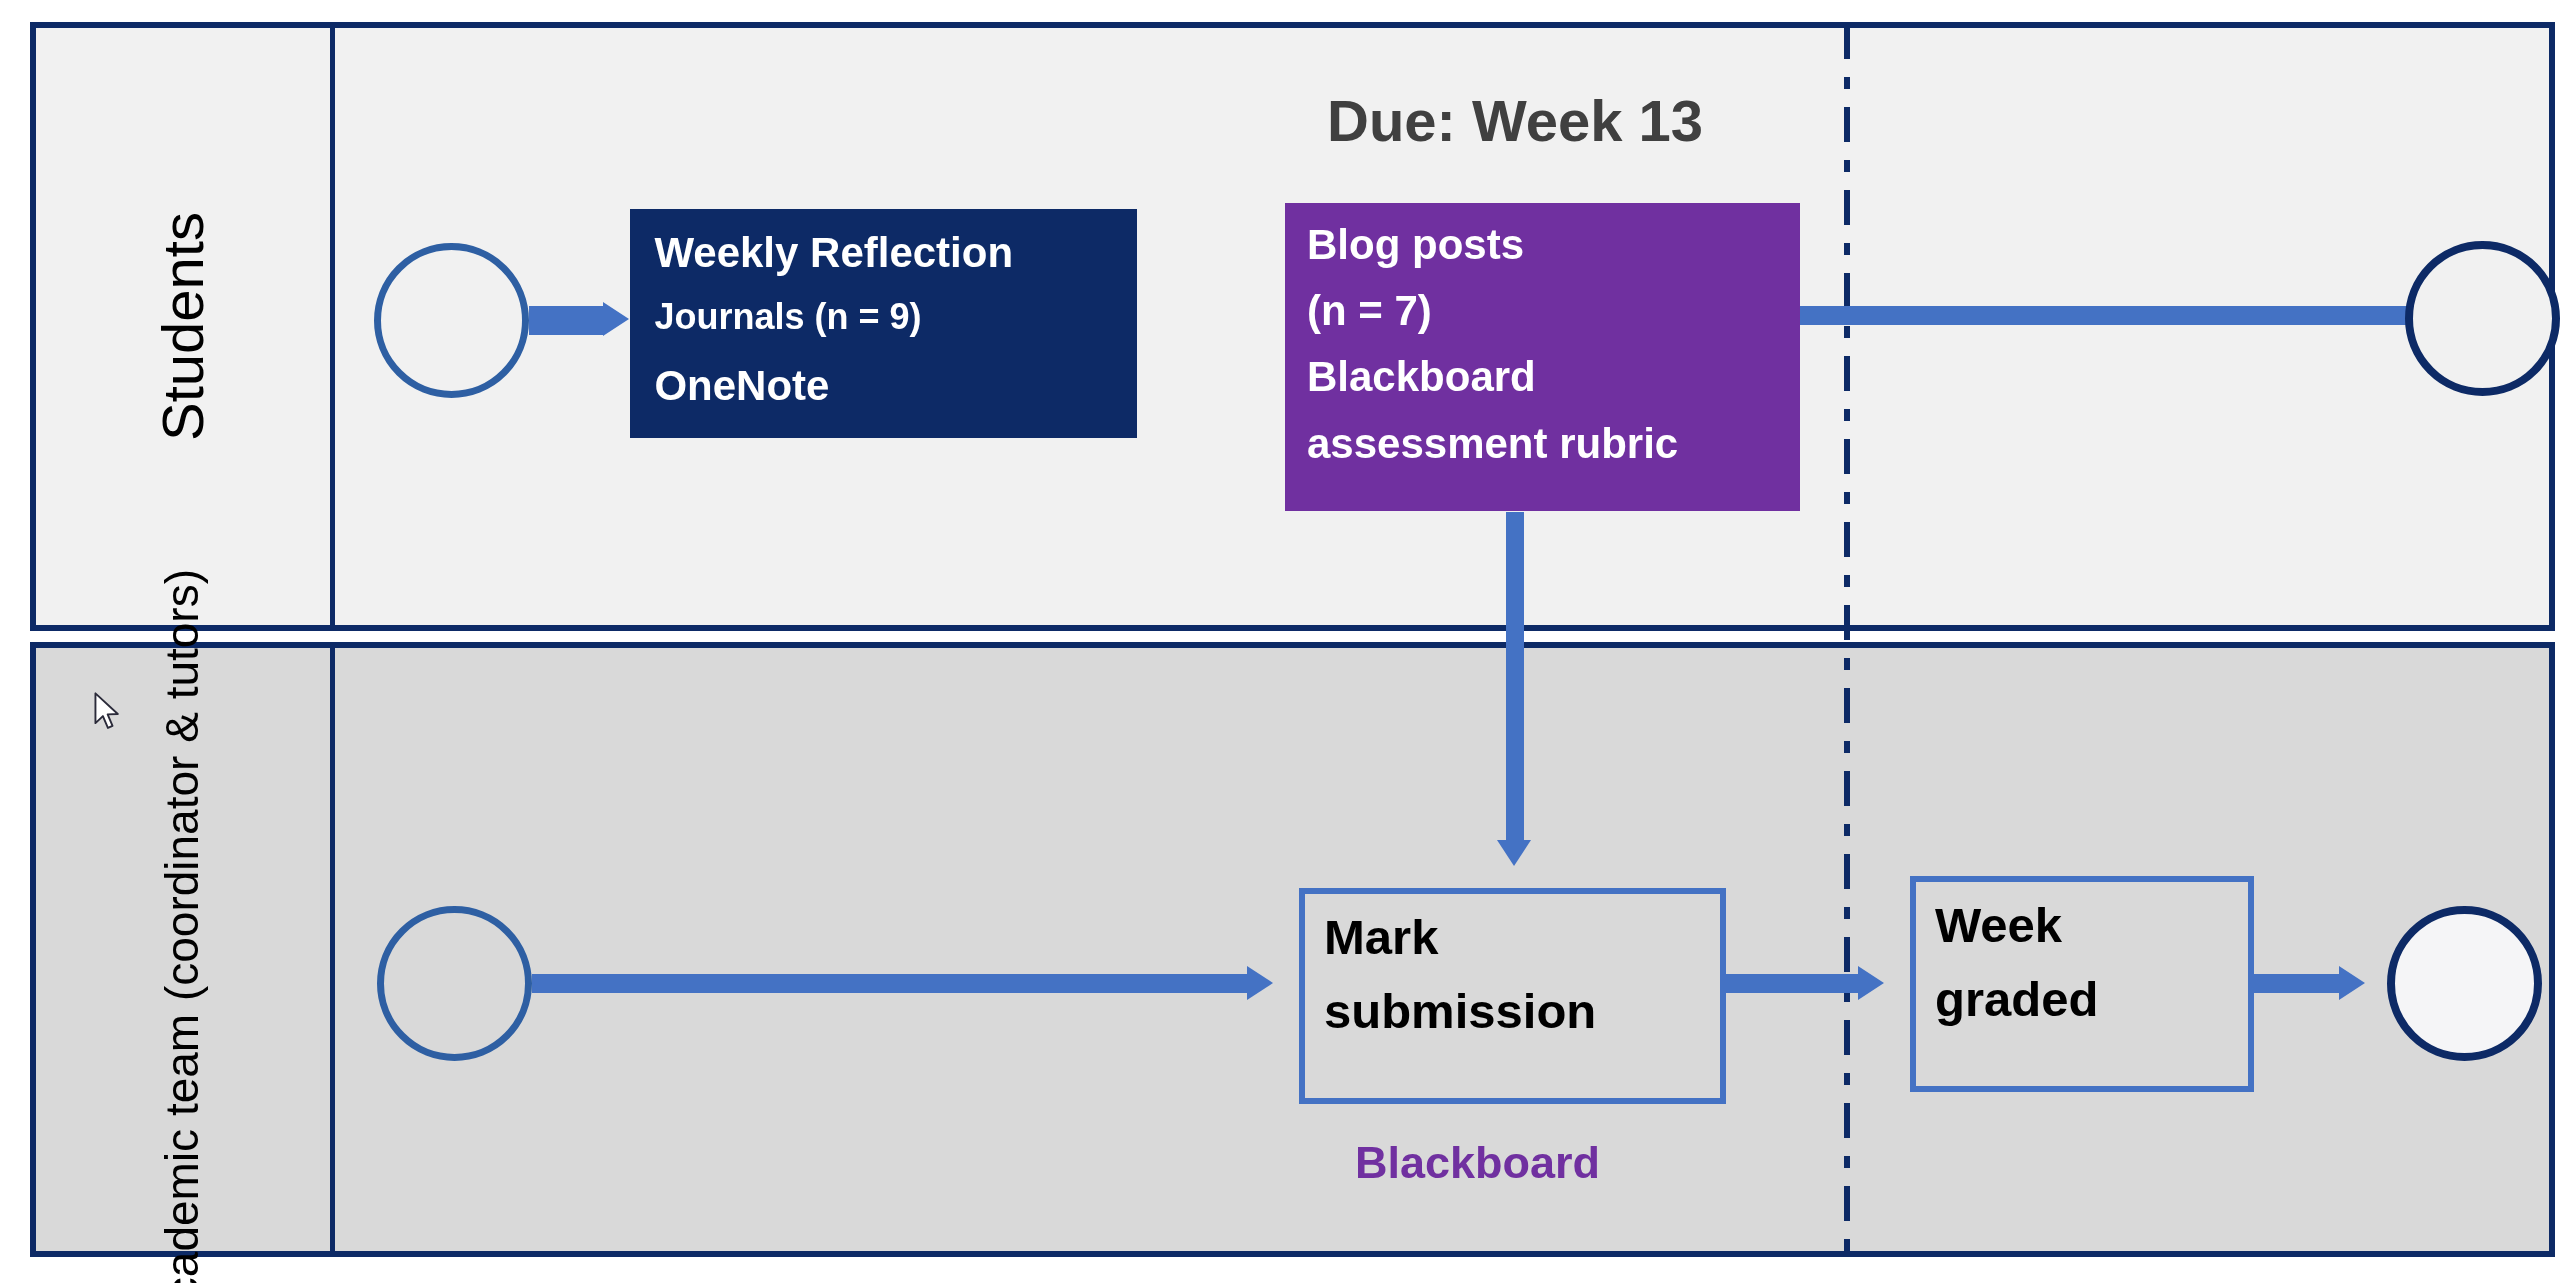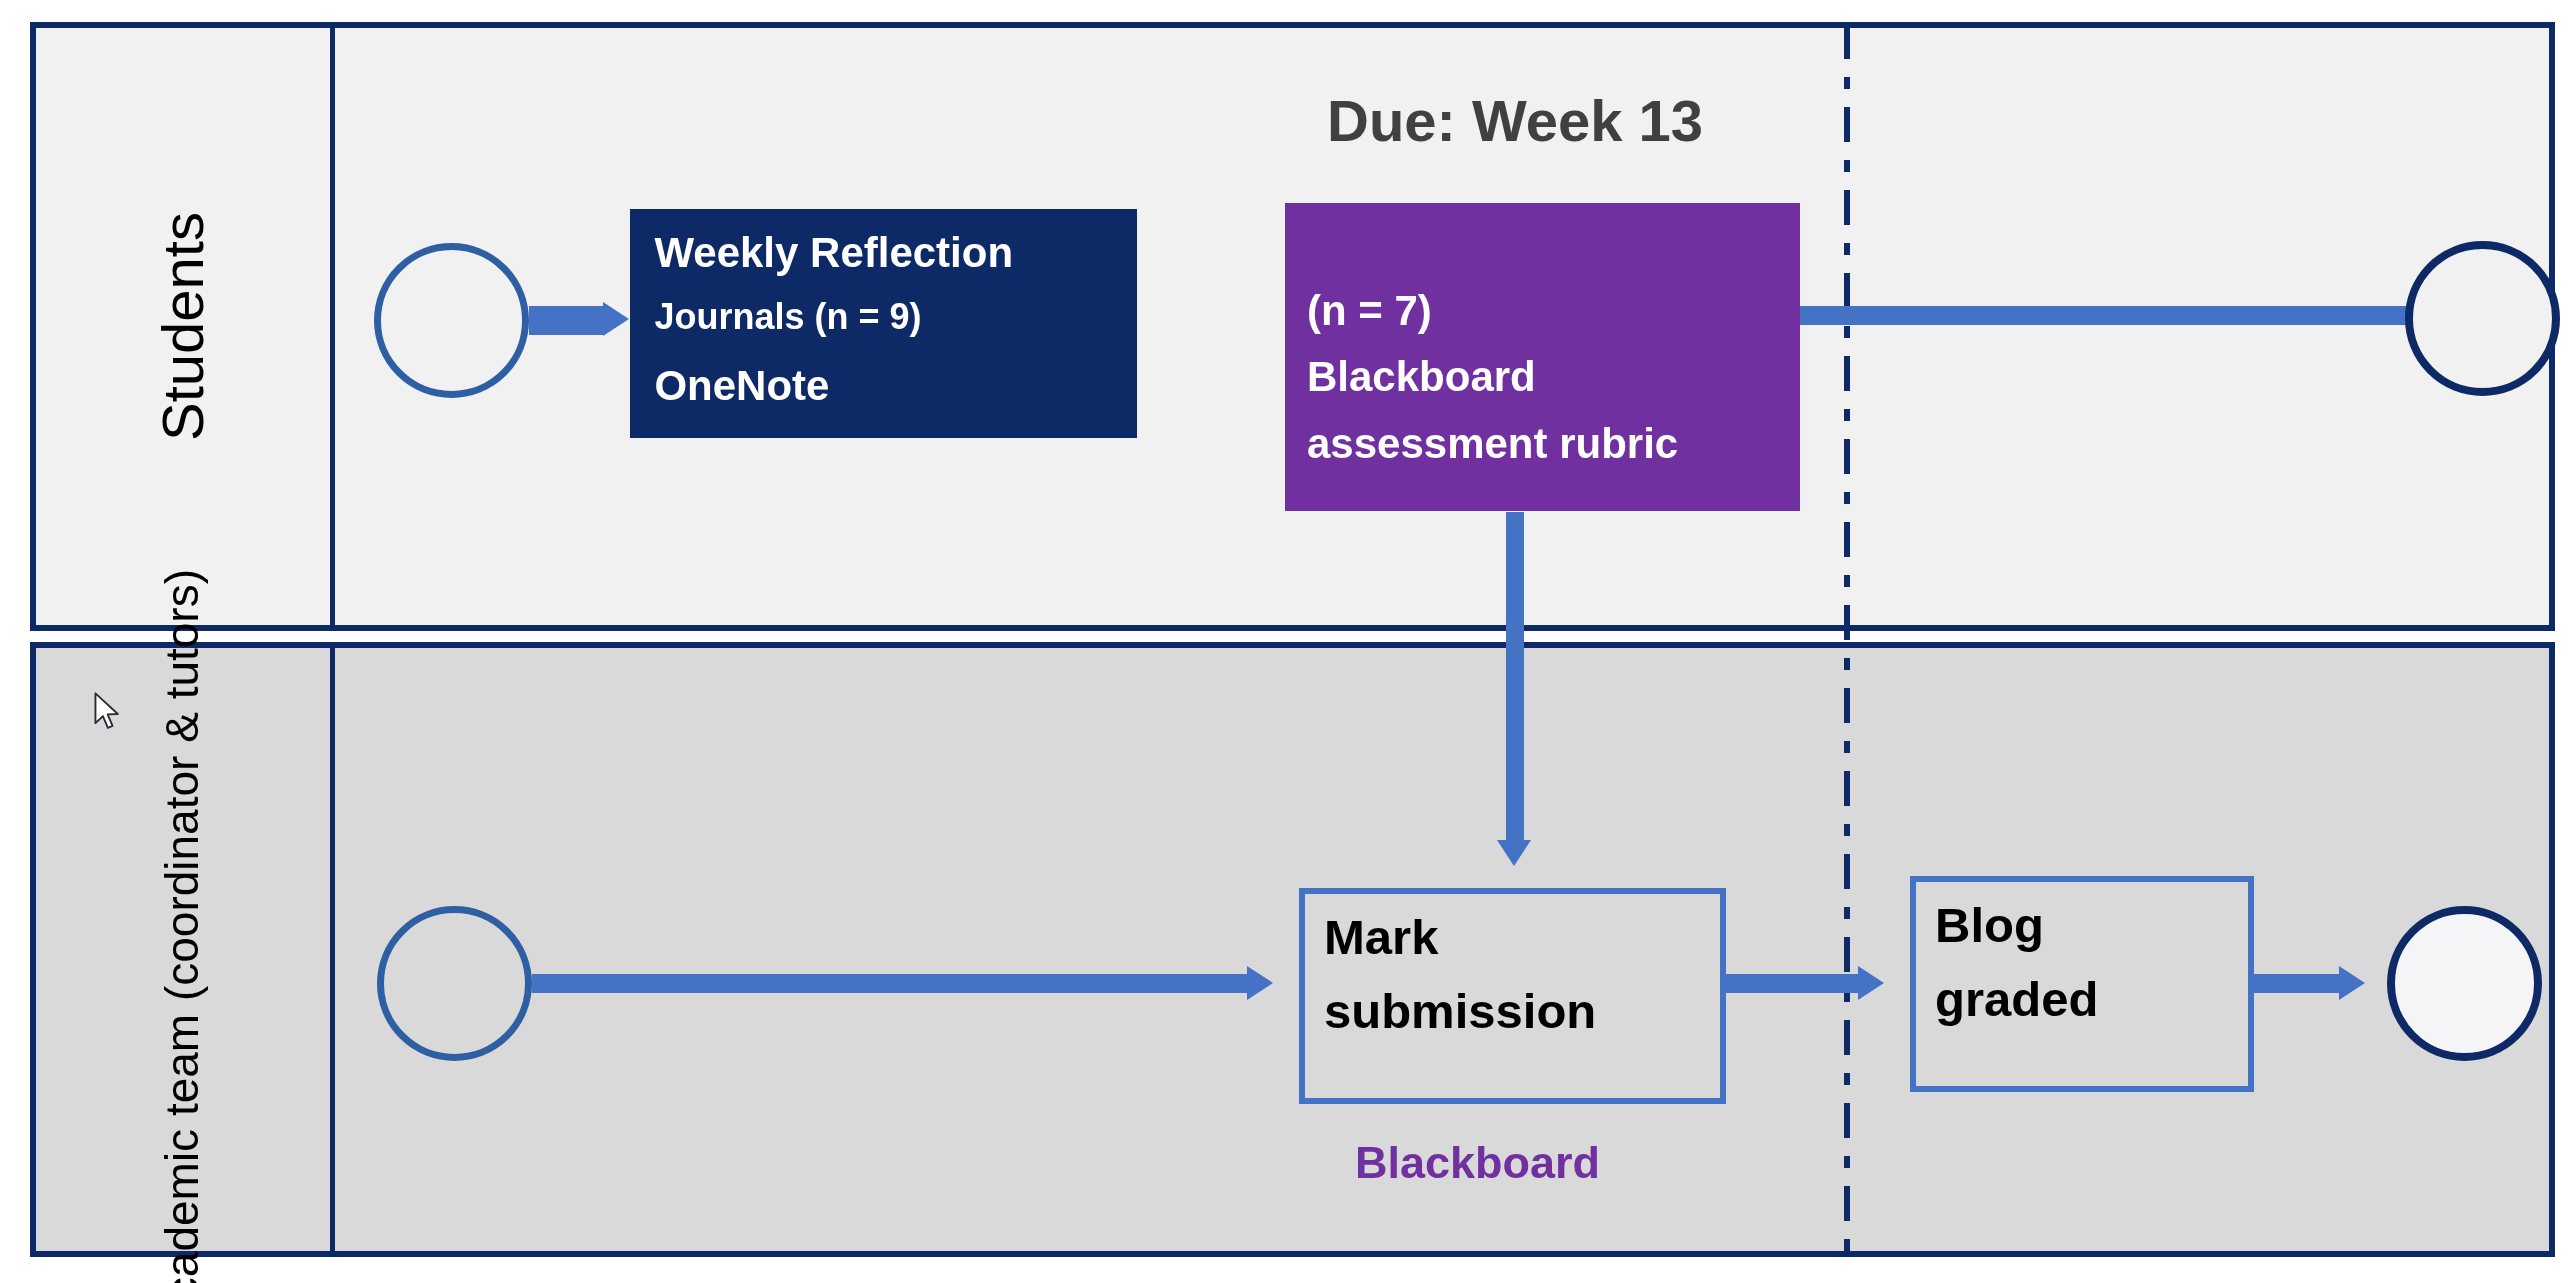--- a/index.html
+++ b/index.html
@@ -77,20 +77,21 @@
 
   <div class="task task-solid" style="left:630px;top:209px;width:507px;height:229px;background:#0d2a66;">
     <div class="task-text" style="top:20.3px;left:24.4px;font-size:42px;">Weekly Reflection</div>
     <div class="task-text" style="top:87px;left:24.4px;font-size:36px;">Journals (n = 9)</div>
     <div class="task-text" style="top:153px;left:24.4px;font-size:42px;">OneNote</div>
   </div>
 
   <div class="annot" style="left:1327px;top:87px;font-size:58px;color:#404040;">Due: Week 13</div>
 
   <div class="task task-solid" style="left:1285px;top:203px;width:515px;height:308px;background:#7030a0;">
+    <div class="task-text" style="top:17.6px;left:22px;font-size:42px;">Blog posts</div>
     <div class="task-text" style="top:84px;left:22px;font-size:42px;">(n = 7)</div>
     <div class="task-text" style="top:150px;left:22px;font-size:42px;">Blackboard</div>
     <div class="task-text" style="top:217px;left:22px;font-size:42px;">assessment rubric</div>
   </div>
 
   <div class="flow" style="left:1800px;top:306px;width:654px;height:19px;"></div>
   <div class="arrowhead arrow-right" style="left:2454px;top:298px;"></div>
 
   <div class="evt evt-end" style="left:2405px;top:241px;width:155px;height:155px;background:#f1f1f1;"></div>
 
@@ -106,21 +107,21 @@
     <div class="task-body" style="position:absolute;top:15px;left:19px;font-size:49px;">Mark</div>
     <div class="task-body" style="position:absolute;top:89px;left:19px;font-size:49px;">submission</div>
   </div>
 
   <div class="annot" style="left:1355px;top:1137px;font-size:45px;color:#7030a0;">Blackboard</div>
 
   <div class="flow" style="left:1725px;top:974px;width:133px;height:19px;"></div>
   <div class="arrowhead arrow-right" style="left:1858px;top:966px;"></div>
 
   <div class="task task-outline" style="left:1910px;top:876px;width:344px;height:216px;">
-    <div class="task-body" style="position:absolute;top:15px;left:19px;font-size:49px;">Blog</div>
+    <div class="task-body" style="position:absolute;top:15px;left:19px;font-size:49px;">Week</div>
     <div class="task-body" style="position:absolute;top:89px;left:19px;font-size:49px;">graded</div>
   </div>
 
   <div class="flow" style="left:2254px;top:974px;width:85px;height:19px;"></div>
   <div class="arrowhead arrow-right" style="left:2339px;top:966px;"></div>
 
   <div class="evt evt-end" style="left:2387px;top:906px;width:155px;height:155px;"></div>
 
   <div class="cursor" style="left:94px;top:692px;width:30px;height:42px;">
     <svg width="30" height="42" viewBox="0 0 22 31">

